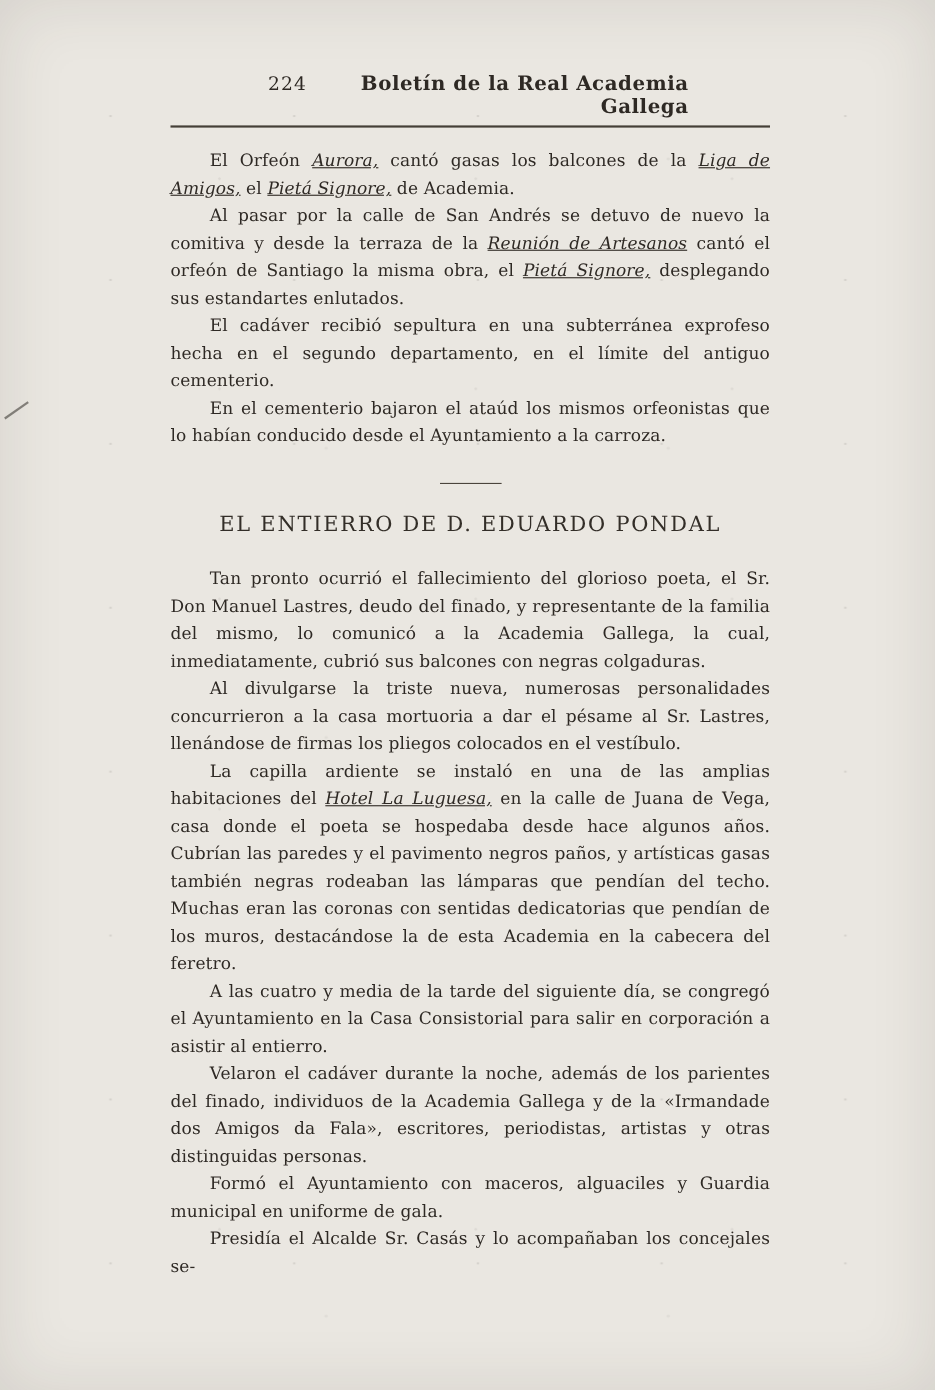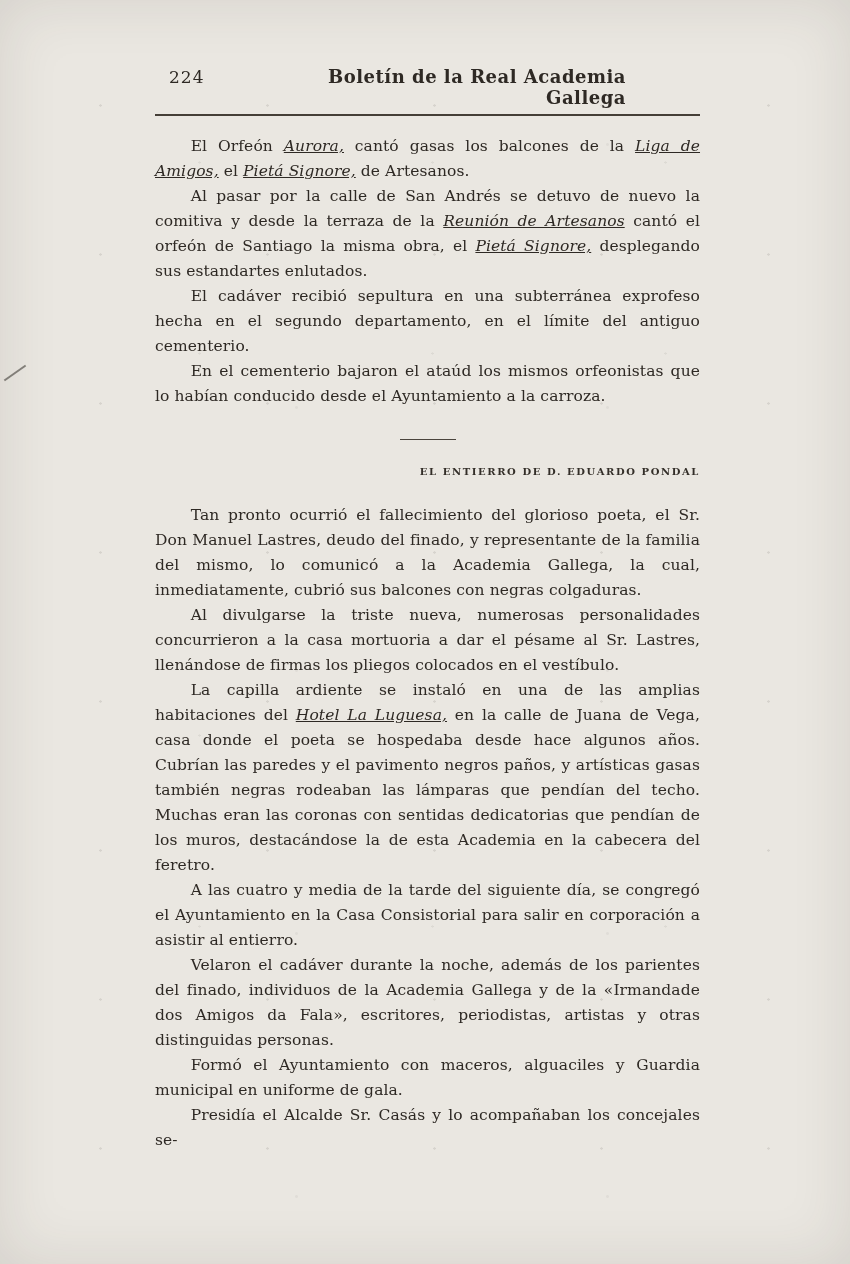--- a/index.html
+++ b/index.html
@@ -35,20 +35,21 @@
     align-items: baseline;
     padding: 0 4px 6px 14px;
     border-bottom: 2px solid #453f37;
     margin-bottom: 18px;
   }
   .page-number {
     font-size: 17px;
     letter-spacing: 1px;
     width: 110px;
     flex: 0 0 auto;
+    text-align: right;
   }
   .header-title {
     flex: 1 1 auto;
     text-align: right;
     font-size: 18px;
     font-weight: bold;
     letter-spacing: 0.5px;
     padding-right: 70px;
   }
   .body-text p {
@@ -63,23 +64,23 @@
     font-style: italic;
     text-decoration: underline;
   }
   .section-divider {
     width: 56px;
     height: 0;
     border-top: 1.5px solid #4a443c;
     margin: 30px auto 26px auto;
   }
   .section-heading {
-    text-align: right;
-    font-size: 10px;
-    font-weight: bold;
+    text-align: center;
+    font-size: 19px;
+    font-weight: normal;
     letter-spacing: 1.6px;
     margin: 0 0 26px 0;
     color: #332e28;
   }
   .scan-artifact {
     position: absolute;
     left: 2px;
     top: 372px;
     width: 26px;
     height: 2px;
@@ -94,21 +95,21 @@
   <div class="scan-artifact"></div>
 
   <div class="content">
 
     <div class="page-header">
       <span class="page-number">224</span>
       <span class="header-title">Boletín de la Real Academia Gallega</span>
     </div>
 
     <div class="body-text">
-        <p><span>El Orfeón </span><i>Aurora,</i><span> cantó gasas los balcones de la </span><i>Liga de Amigos,</i><span> el </span><i>Pietá Signore,</i><span> de Artesanos.</span></p>
+        <p><span>El Orfeón </span><i>Aurora,</i><span> cantó gasas los balcones de la </span><i>Liga de Amigos,</i><span> el </span><i>Pietá Signore,</i><span> de Academia.</span></p>
         <p><span>Al pasar por la calle de San Andrés se detuvo de nuevo la comitiva y desde la terraza de la </span><i>Reunión de Artesanos</i><span> cantó el orfeón de Santiago la misma obra, el </span><i>Pietá Signore,</i><span> desplegando sus estandartes enlutados.</span></p>
         <p><span>El cadáver recibió sepultura en una subterránea exprofeso hecha en el segundo departamento, en el límite del antiguo cementerio.</span></p>
         <p><span>En el cementerio bajaron el ataúd los mismos orfeonistas que lo habían conducido desde el Ayuntamiento a la carroza.</span></p>
       </div>
 
     <div class="section-divider"></div>
 
     <h2 class="section-heading">EL ENTIERRO DE D. EDUARDO PONDAL</h2>
 
     <div class="body-text">

